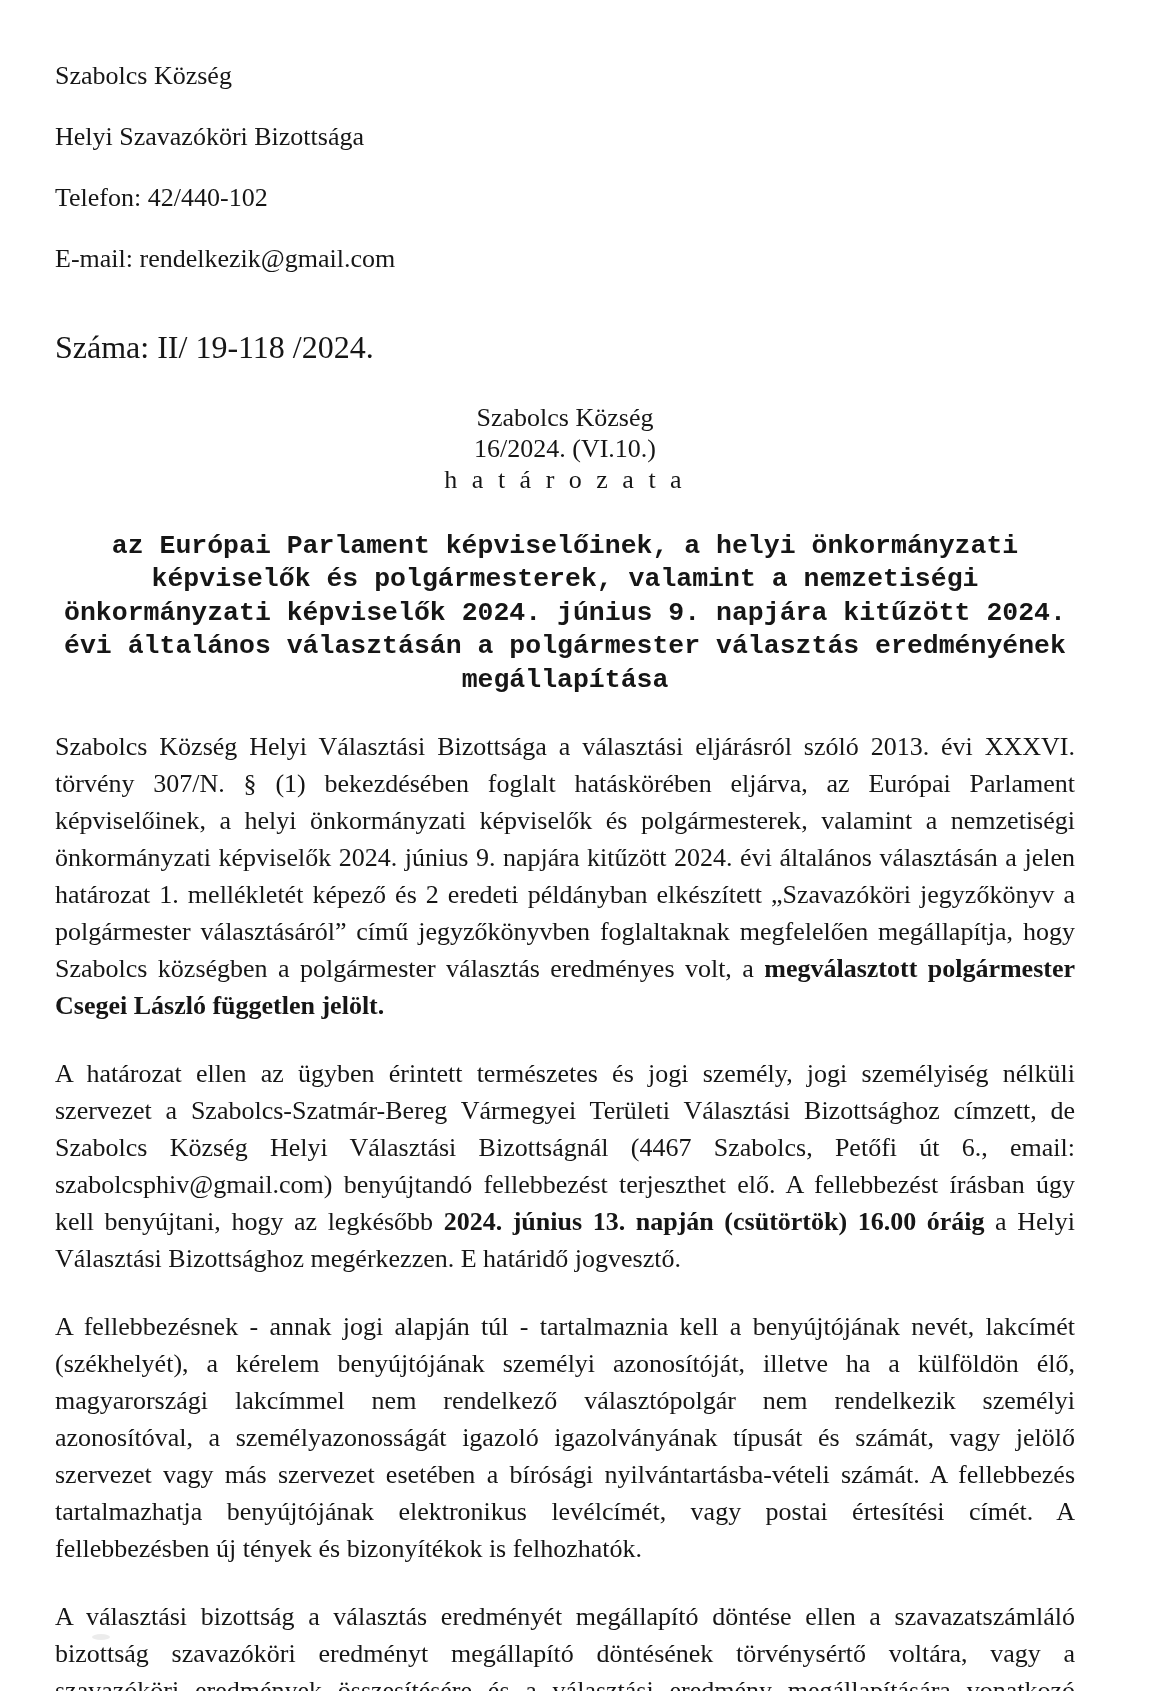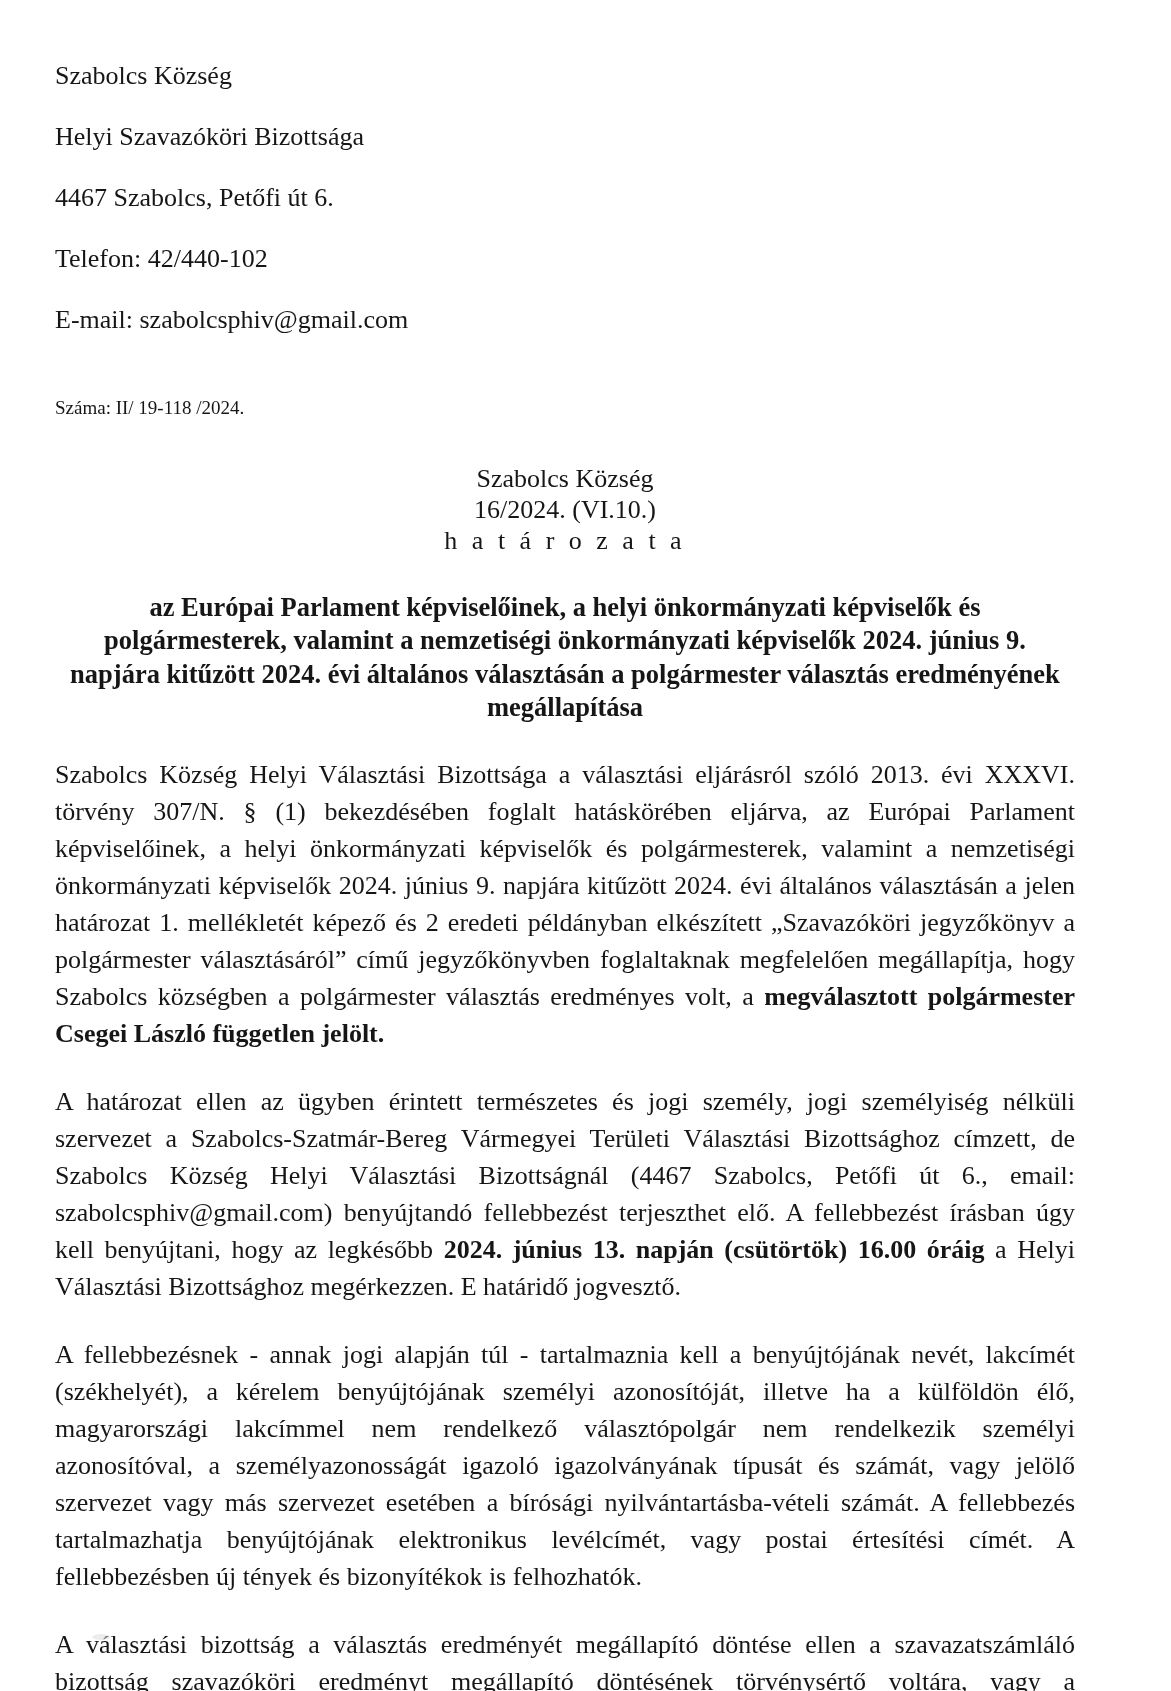--- a/index.html
+++ b/index.html
@@ -18,41 +18,42 @@
     box-sizing: border-box;
     padding: 30px 43px 0 55px;
   }
   .sender-block {
     font-size: 26px;
     line-height: 30.5px;
     white-space: pre-line;
   }
   .case-number {
     margin-top: 27px;
-    font-size: 19px;
+    font-size: 32px;
     line-height: 30px;
   }
   .decision-head {
     margin-top: 40px;
     text-align: center;
     font-size: 26px;
     line-height: 31px;
   }
   .decision-head .spaced {
     display: block;
     letter-spacing: 4px;
   }
   .decision-head div { display: block; }
   .subject {
     margin-top: 35px;
     text-align: center;
     font-weight: bold;
     font-size: 26.5px;
     line-height: 33.5px;
     padding: 0 2px;
+    font-family: Liberation Mono, monospace;
   }
   .body-par {
     margin: 0;
     margin-top: 31px;
     font-size: 26px;
     line-height: 37px;
     text-align: justify;
     text-justify: inter-word;
   }
   .body-par b { font-weight: bold; }
@@ -80,23 +81,22 @@
   }
 </style>
 </head>
 <body>
 
 <div class="page">
 
   <div class="sender-block">
     <div>Szabolcs Község</div>
     <div>Helyi Szavazóköri Bizottsága</div>
-    <div>4467 Szabolcs, Petőfi út 6.</div>
     <div>Telefon: 42/440-102</div>
-    <div>E-mail: szabolcsphiv@gmail.com</div>
+    <div>E-mail: rendelkezik@gmail.com</div>
   </div>
 
   <div class="case-number">Száma: II/ 19-118 /2024.</div>
 
   <div class="decision-head">
     <div>Szabolcs Község</div>
     <div>16/2024. (VI.10.)</div>
     <div class="spaced">h a t á r o z a t a</div>
   </div>
 

